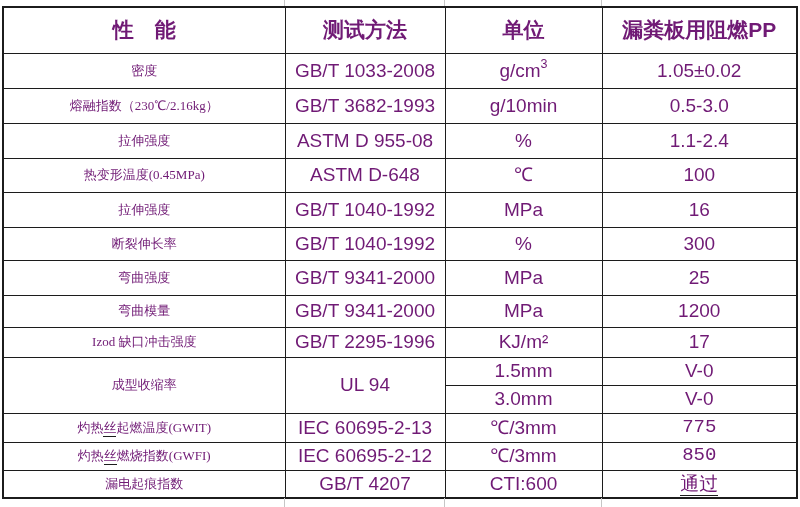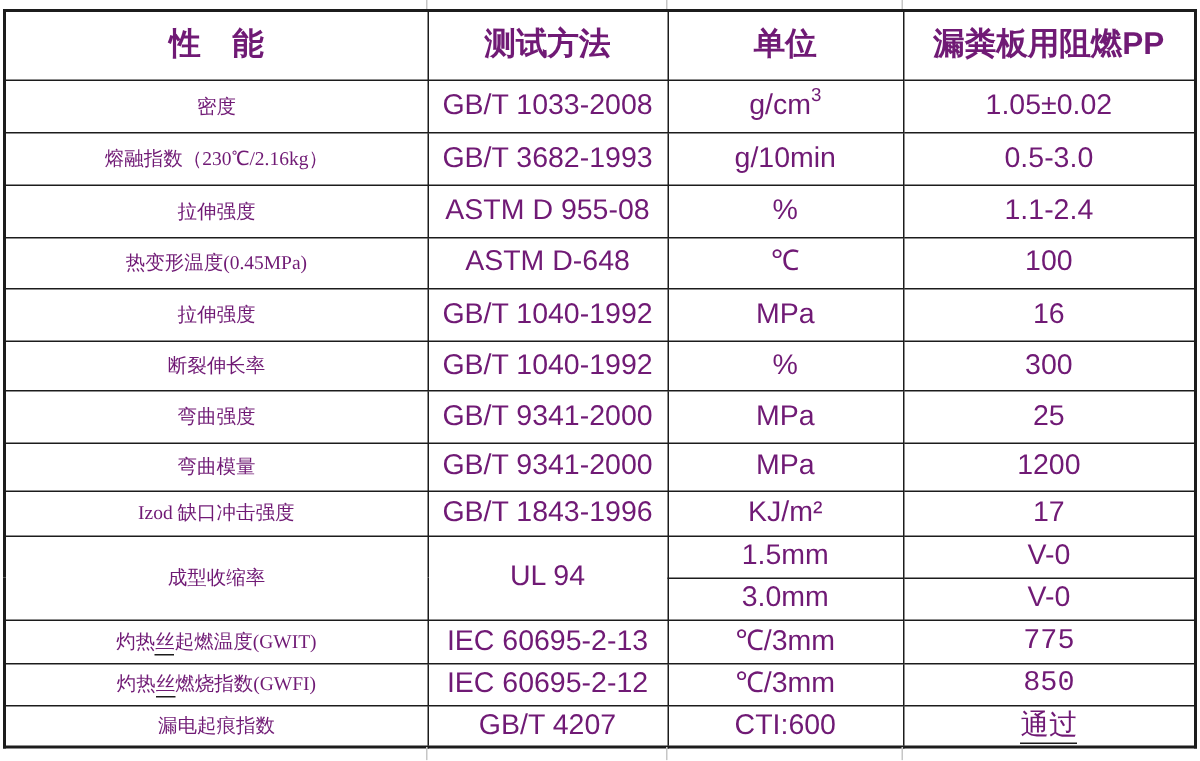--- a/index.html
+++ b/index.html
@@ -136,21 +136,21 @@
 
     <tr style="height:32px">
       <td class="prop">弯曲模量</td>
       <td class="method">GB/T 9341-2000</td>
       <td class="unit">MPa</td>
       <td class="val">1200</td>
     </tr>
 
     <tr style="height:30px">
       <td class="prop">Izod 缺口冲击强度</td>
-      <td class="method">GB/T 1843-1996</td>
+      <td class="method">GB/T 2295-1996</td>
       <td class="unit">KJ/m²</td>
       <td class="val">17</td>
     </tr>
 
     <tr style="height:28px">
       <td class="prop" rowspan="2">成型收缩率</td>
       <td class="method" rowspan="2">UL 94</td>
       <td class="unit">1.5mm</td>
       <td class="val">V-0</td>
     </tr>

